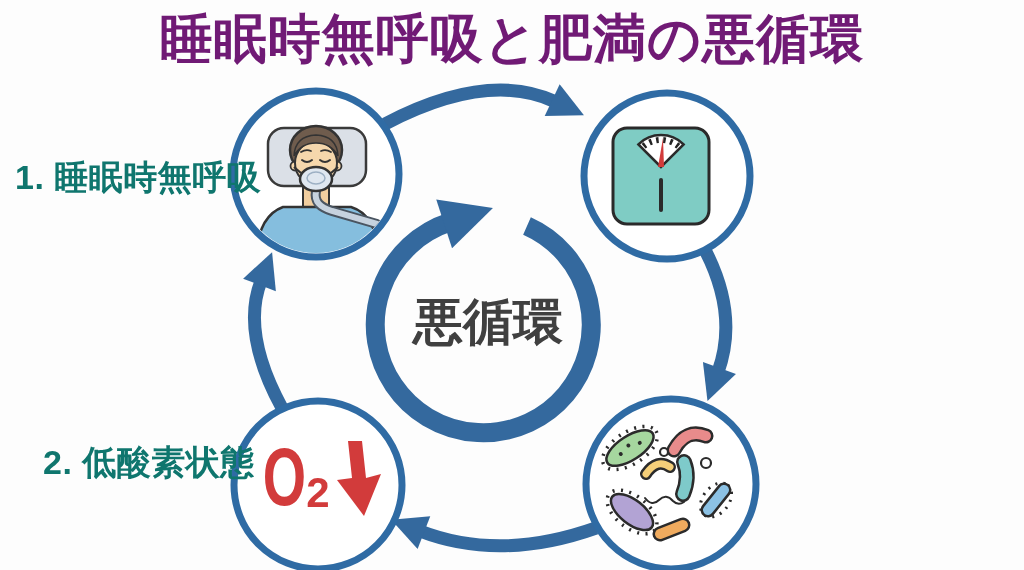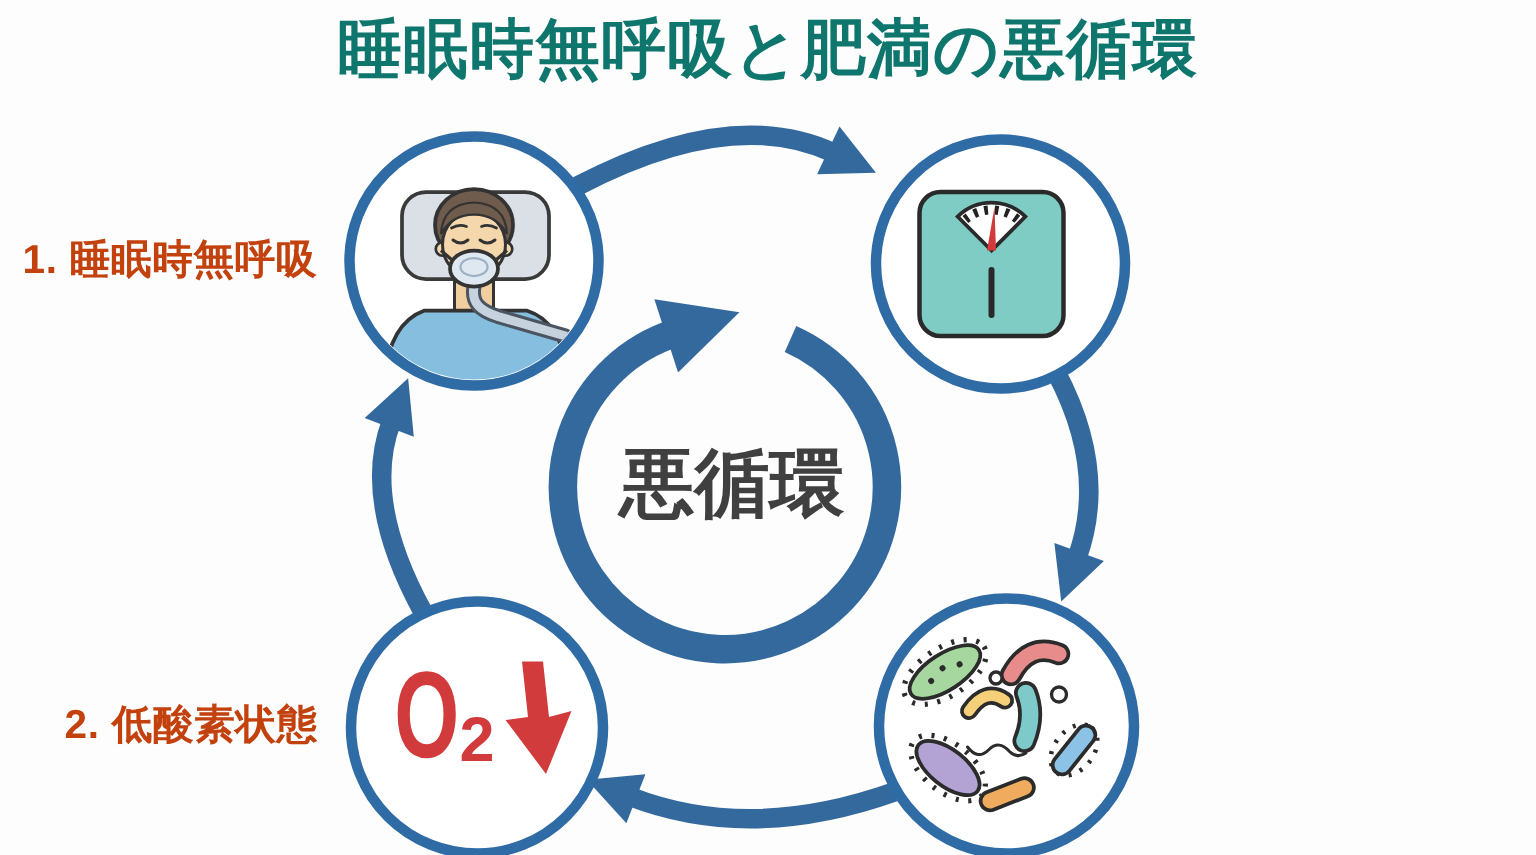--- a/index.html
+++ b/index.html
@@ -5,29 +5,29 @@
 <style>
   html,body{margin:0;padding:0;background:#e8e8e8;}
   .stage{
     position:relative;width:1024px;height:570px;overflow:hidden;
     background:#fdfdfd;
     font-family:"Liberation Sans","DejaVu Sans",sans-serif;
   }
   .stage svg{position:absolute;left:0;top:0;}
   .title{
     position:absolute;left:0;right:0;top:4px;text-align:center;
-    font-size:43px;font-weight:900;color:#0f766e;letter-spacing:1px;
+    font-size:53px;font-weight:900;color:#701a75;letter-spacing:1px;
     white-space:nowrap;
   }
   .node-label{
-    position:absolute;font-size:27px;font-weight:800;color:#c2410c;
+    position:absolute;font-size:34px;font-weight:800;color:#0f766e;
     white-space:nowrap;letter-spacing:0.5px;
   }
   .lbl-1{left:15px;top:155px;}
-  .lbl-2{left:43px;top:465px;}
+  .lbl-2{left:43px;top:440px;}
   .lbl-3{left:766px;top:468px;}
   .lbl-4{left:770px;top:155px;}
   .center-label{
     position:absolute;left:368px;top:292px;width:240px;text-align:center;
     font-size:50px;font-weight:900;color:#404040;line-height:60px;
     white-space:nowrap;
   }
 </style>
 </head>
 <body>

